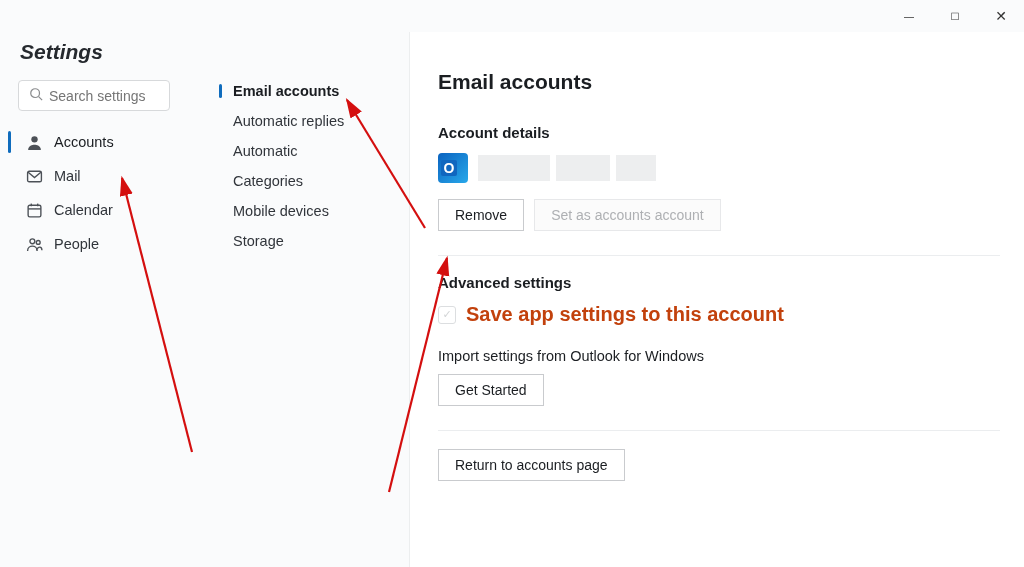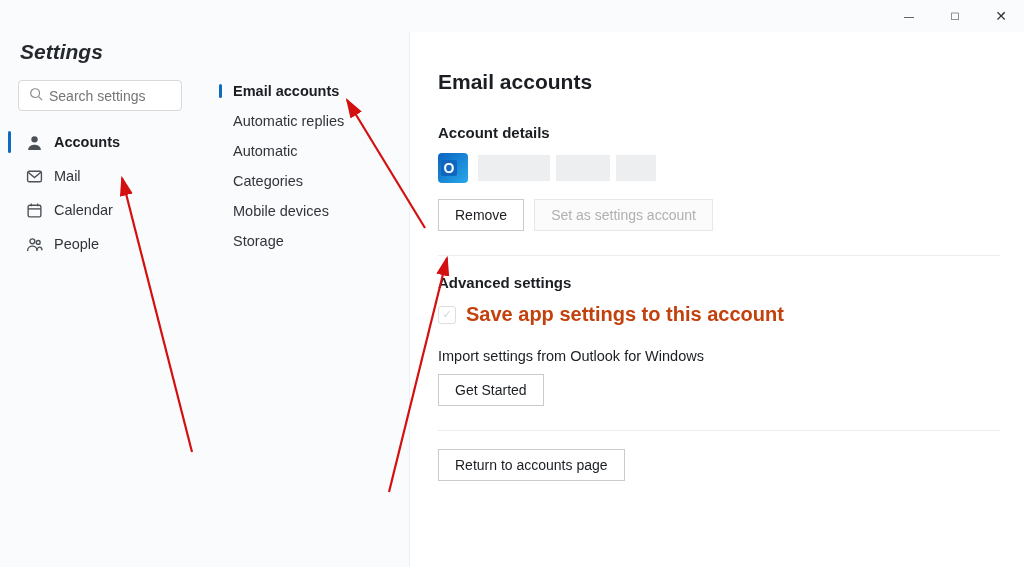--- a/index.html
+++ b/index.html
@@ -7,26 +7,26 @@
     
     .titlebar { height: 32px; display: flex; justify-content: flex-end; align-items: center; padding-right: 0; }
     .win-controls { display: flex; }
     .win-btn { width: 46px; height: 32px; display: flex; align-items: center; justify-content: center; font-size: 10px; color: #333; }
     .win-btn.close { font-size: 14px; }
     
     .main-layout { display: flex; height: calc(100% - 32px); }
     
     .sidebar-primary { width: 205px; padding: 8px 12px 0 18px; }
     .settings-title { font-size: 21px; font-weight: 600; color: #25292e; margin-bottom: 16px; margin-left: 2px; font-style: italic; }
-    .search-box { display: flex; align-items: center; border: 1px solid #d7d9db; border-radius: 4px; padding: 6px 10px; margin-bottom: 14px; background: #fff; width: 164px; }
+    .search-box { display: flex; align-items: center; border: 1px solid #d7d9db; border-radius: 4px; padding: 6px 10px; margin-bottom: 14px; background: #fff; width: 152px; }
     .search-icon { color: #8a8c8e; font-size: 12px; margin-right: 6px; }
     .search-input { border: none; outline: none; font-size: 14px; color: #5a5d61; background: transparent; width: 100%; }
     
     .nav-item { display: flex; align-items: center; padding: 7px 6px; font-size: 14.5px; color: #31353b; cursor: pointer; border-radius: 4px; position: relative; }
-    .nav-item.active { font-weight: 700; color: #1a1d21; }
+    .nav-item.active { font-weight: 400; color: #1a1d21; }
     .nav-item.active::before { content: ""; position: absolute; left: -10px; top: 6px; bottom: 6px; width: 3px; background: #0f6cbd; border-radius: 2px; }
     .nav-icon { width: 20px; height: 20px; margin-right: 10px; display: flex; align-items: center; justify-content: center; color: #4c5157; }
     
     .sidebar-secondary { width: 205px; padding: 44px 12px 0 14px; border-right: 1px solid #eceeef; }
     .sub-item { padding: 7px 10px 7px 14px; font-size: 14.5px; color: #31353b; cursor: pointer; border-radius: 4px; position: relative; }
     .sub-item.active { font-weight: 600; color: #1a1d21; }
     .sub-item.active::before { content: ""; position: absolute; left: 0; top: 8px; bottom: 8px; width: 3px; background: #0f6cbd; border-radius: 2px; }
     
     .content { flex: 1; padding: 38px 24px 0 28px; background: #fff; }
     .content-title { font-size: 21px; font-weight: 600; color: #1b1e22; margin-bottom: 30px; }
@@ -138,21 +138,21 @@
     <div class="account-row">
       <div class="outlook-logo"></div>
       <div class="account-placeholder">
         <div class="blur-block blur1"></div>
         <div class="blur-block blur2"></div>
         <div class="blur-block blur3"></div>
       </div>
     </div>
     <div class="btn-row">
       <div class="btn btn-outline">Remove</div>
-      <div class="btn btn-disabled">Set as settings account</div>
+      <div class="btn btn-disabled">Set as accounts account</div>
     </div>
     <div class="divider"></div>
     <div class="section-title">Advanced settings</div>
     <div class="checkbox-row">
       <div class="checkbox">✓</div>
       <div class="checkbox-label">Save app settings to this account</div>
     </div>
     <div class="import-text">Import settings from Outlook for Windows</div>
     <div class="btn-row">
       <div class="btn btn-outline">Get Started</div>

